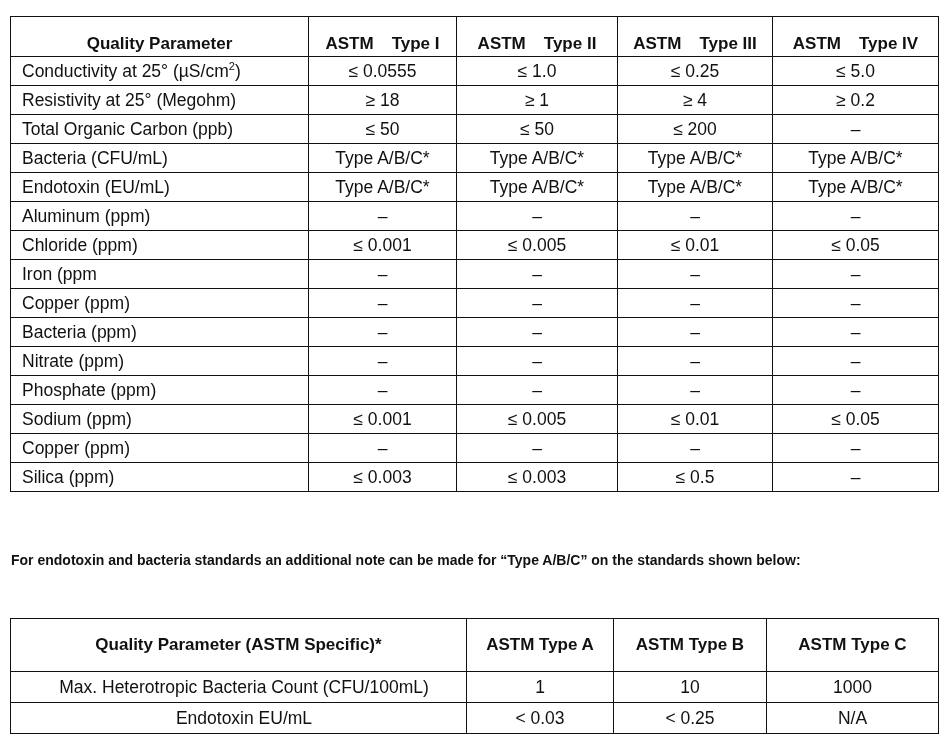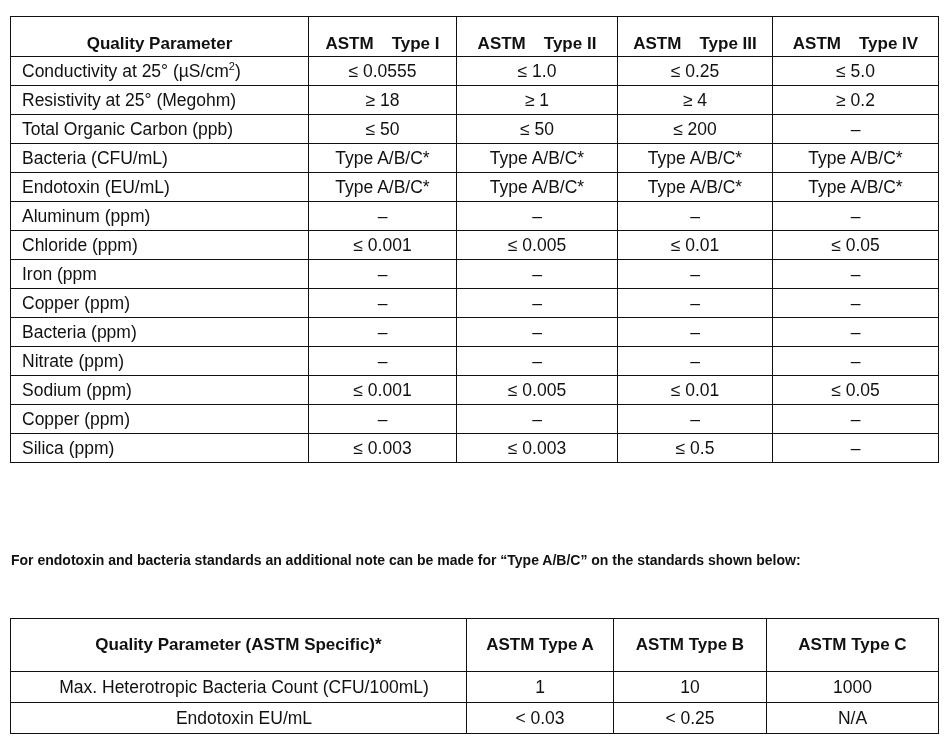--- a/index.html
+++ b/index.html
@@ -179,20 +179,27 @@
       <td>–</td>
     </tr>
     <tr>
       <td class="param">Nitrate (ppm)</td>
       <td>–</td>
       <td>–</td>
       <td>–</td>
       <td>–</td>
     </tr>
     <tr>
+      <td class="param">Phosphate (ppm)</td>
+      <td>–</td>
+      <td>–</td>
+      <td>–</td>
+      <td>–</td>
+    </tr>
+    <tr>
       <td class="param">Sodium (ppm)</td>
       <td>≤ 0.001</td>
       <td>≤ 0.005</td>
       <td>≤ 0.01</td>
       <td>≤ 0.05</td>
     </tr>
     <tr>
       <td class="param">Copper (ppm)</td>
       <td>–</td>
       <td>–</td>

